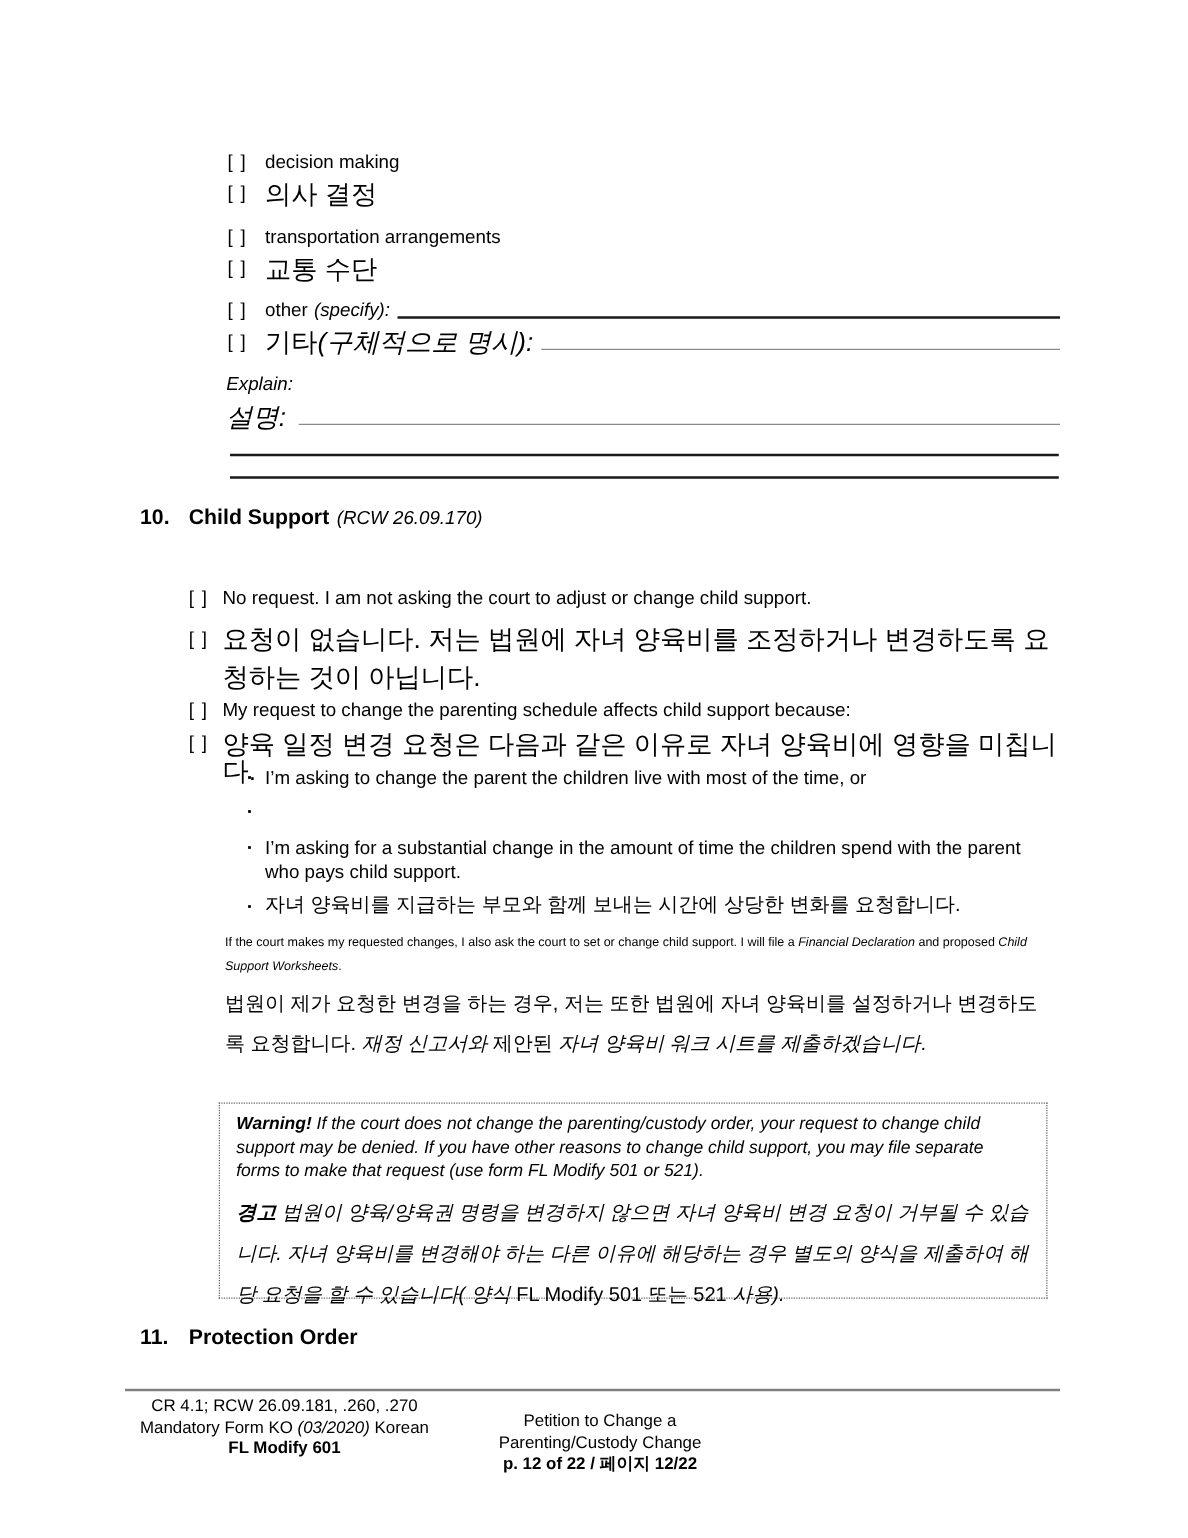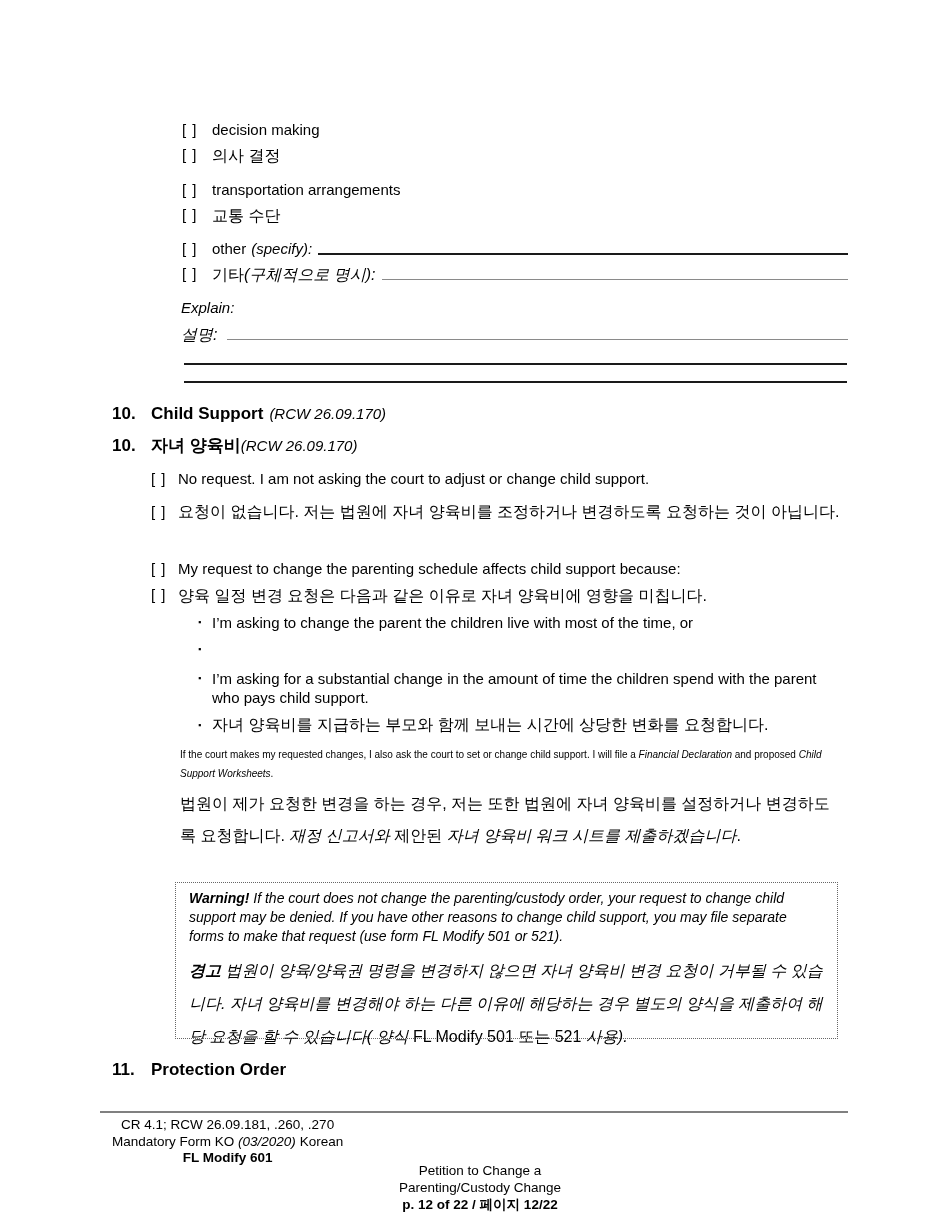--- a/index.html
+++ b/index.html
@@ -7,21 +7,21 @@
   .page {
     position:relative; width:950px; height:1230px; background:#ffffff;
     font-family:"Liberation Sans","DejaVu Sans",sans-serif; color:#000000;
     overflow:hidden;
   }
   .abs { position:absolute; }
   .cb-row { display:flex; align-items:flex-start; }
   .cb { flex:0 0 30px; font-size:15px; letter-spacing:1px; line-height:20px; }
   .cb-narrow { flex:0 0 27px; }
   .lbl-en { font-size:15px; line-height:20px; }
-  .lbl-ko { font-size:16px; line-height:22px; }
+  .lbl-ko { font-size:21px; line-height:22px; }
   .it { font-style:italic; }
   .fill-line { flex:1 1 auto; height:16px; margin-left:6px; border-bottom:2px solid #1a1a1a; }
   .fill-line.gray { border-bottom:1px solid #8a8a8a; }
   .rule { border-top:2px solid #1a1a1a; }
   .opt-grp { left:182px; width:666px; }
   .opt-grp .row2 { margin-top:5px; }
   .sec-h { left:112px; font-size:17px; font-weight:bold; white-space:nowrap; }
   .sec-h .num { display:inline-block; width:39px; }
   .sec-h .rcw { font-weight:normal; font-style:italic; font-size:15px; }
   .rcw-gap { margin-left:6px; }
@@ -38,21 +38,21 @@
   .warn-box { left:175px; top:882px; width:663px; height:157px; border:1px dotted #666666; padding:6px 12px 0 13px; }
   .warn-en { font-style:italic; font-size:14px; line-height:19px; }
   .warn-en .wlabel { font-weight:bold;font-style:italic; }
   .warn-ko { font-style:italic; font-size:16px; line-height:33px; margin-top:8px; }
   .warn-ko .wlabel { font-weight:bold; }
   .upright { font-style:normal; }
   .sp { margin-left:5px; }
   .footer-rule { left:100px; top:1111px; width:748px; border-top:2px solid #808080; }
   .footer-left { left:112px; top:1117px; font-size:13.5px; line-height:16.5px;text-align:center; }
   .footer-left .bold { font-weight:bold; }
-  .footer-center { left:320px; top:1163px; width:320px; text-align:center; font-size:13.5px; line-height:16.5px; }
+  .footer-center { left:320px; top:1129px; width:320px; text-align:center; font-size:13.5px; line-height:16.5px; }
   .footer-center .bold { font-weight:bold; margin-top:1px; }
 </style>
 </head>
 <body>
 
 <div class="page">
 
   <div class="abs opt-grp" style="top:120px">
     <div class="cb-row">
       <span class="cb">[ ]</span>
@@ -96,23 +96,20 @@
       <span class="lbl-ko it">설명:</span>
       <span class="fill-line gray" style="margin-left:10px"></span>
     </div>
   </div>
 
   <div class="abs rule" style="left:184px; top:363px; width:663px"></div>
   <div class="abs rule" style="left:184px; top:381px; width:663px"></div>
 
   <div class="abs sec-h" style="top:404px">
     <span class="num">10.</span><span>Child Support</span><span class="rcw rcw-gap">(RCW 26.09.170)</span>
-  </div>
-  <div class="abs sec-h" style="top:434px">
-    <span class="num">10.</span><span>자녀 양육비</span><span class="rcw">(RCW 26.09.170)</span>
   </div>
 
   <div class="abs s10" style="top:469px">
     <div class="cb-row">
       <span class="cb cb-narrow">[ ]</span>
       <span class="lbl-en">No request. I am not asking the court to adjust or change child support.</span>
     </div>
     <div class="cb-row" style="margin-top:7px">
       <span class="cb cb-narrow" style="line-height:31px">[ ]</span>
       <span class="lbl-ko wrap2">요청이 없습니다. 저는 법원에 자녀 양육비를 조정하거나 변경하도록 요청하는 것이 아닙니다.</span>

